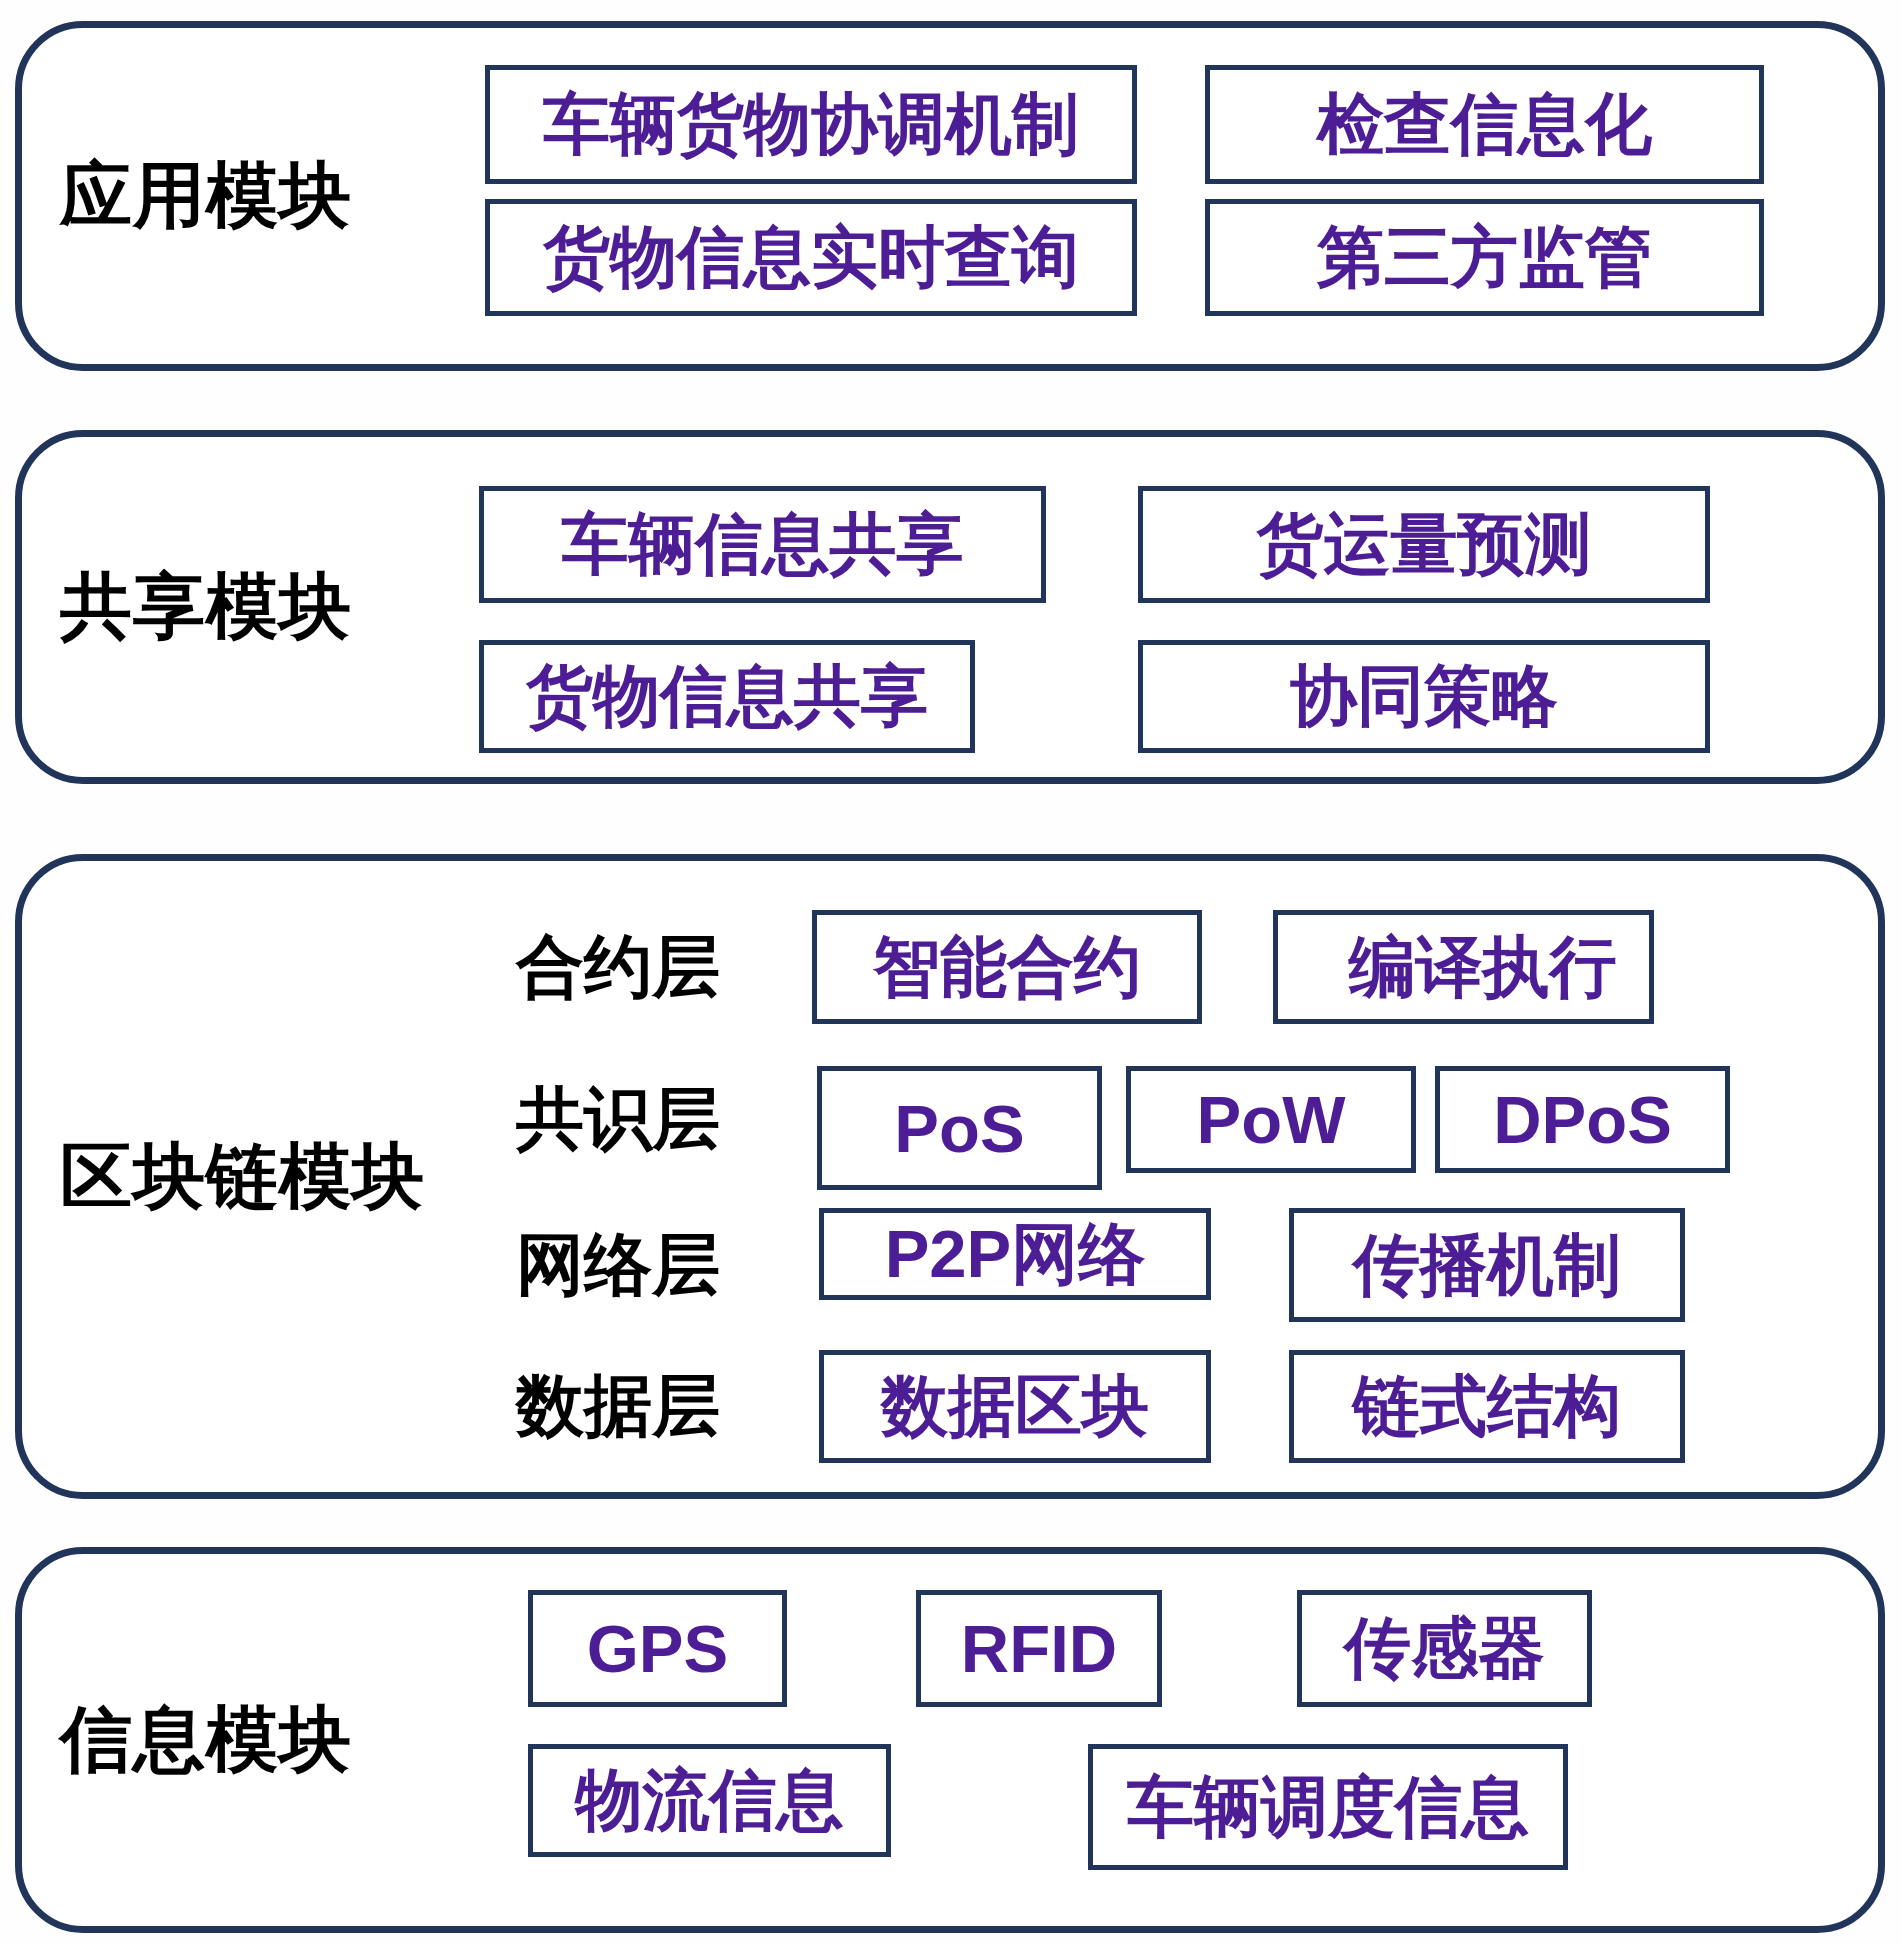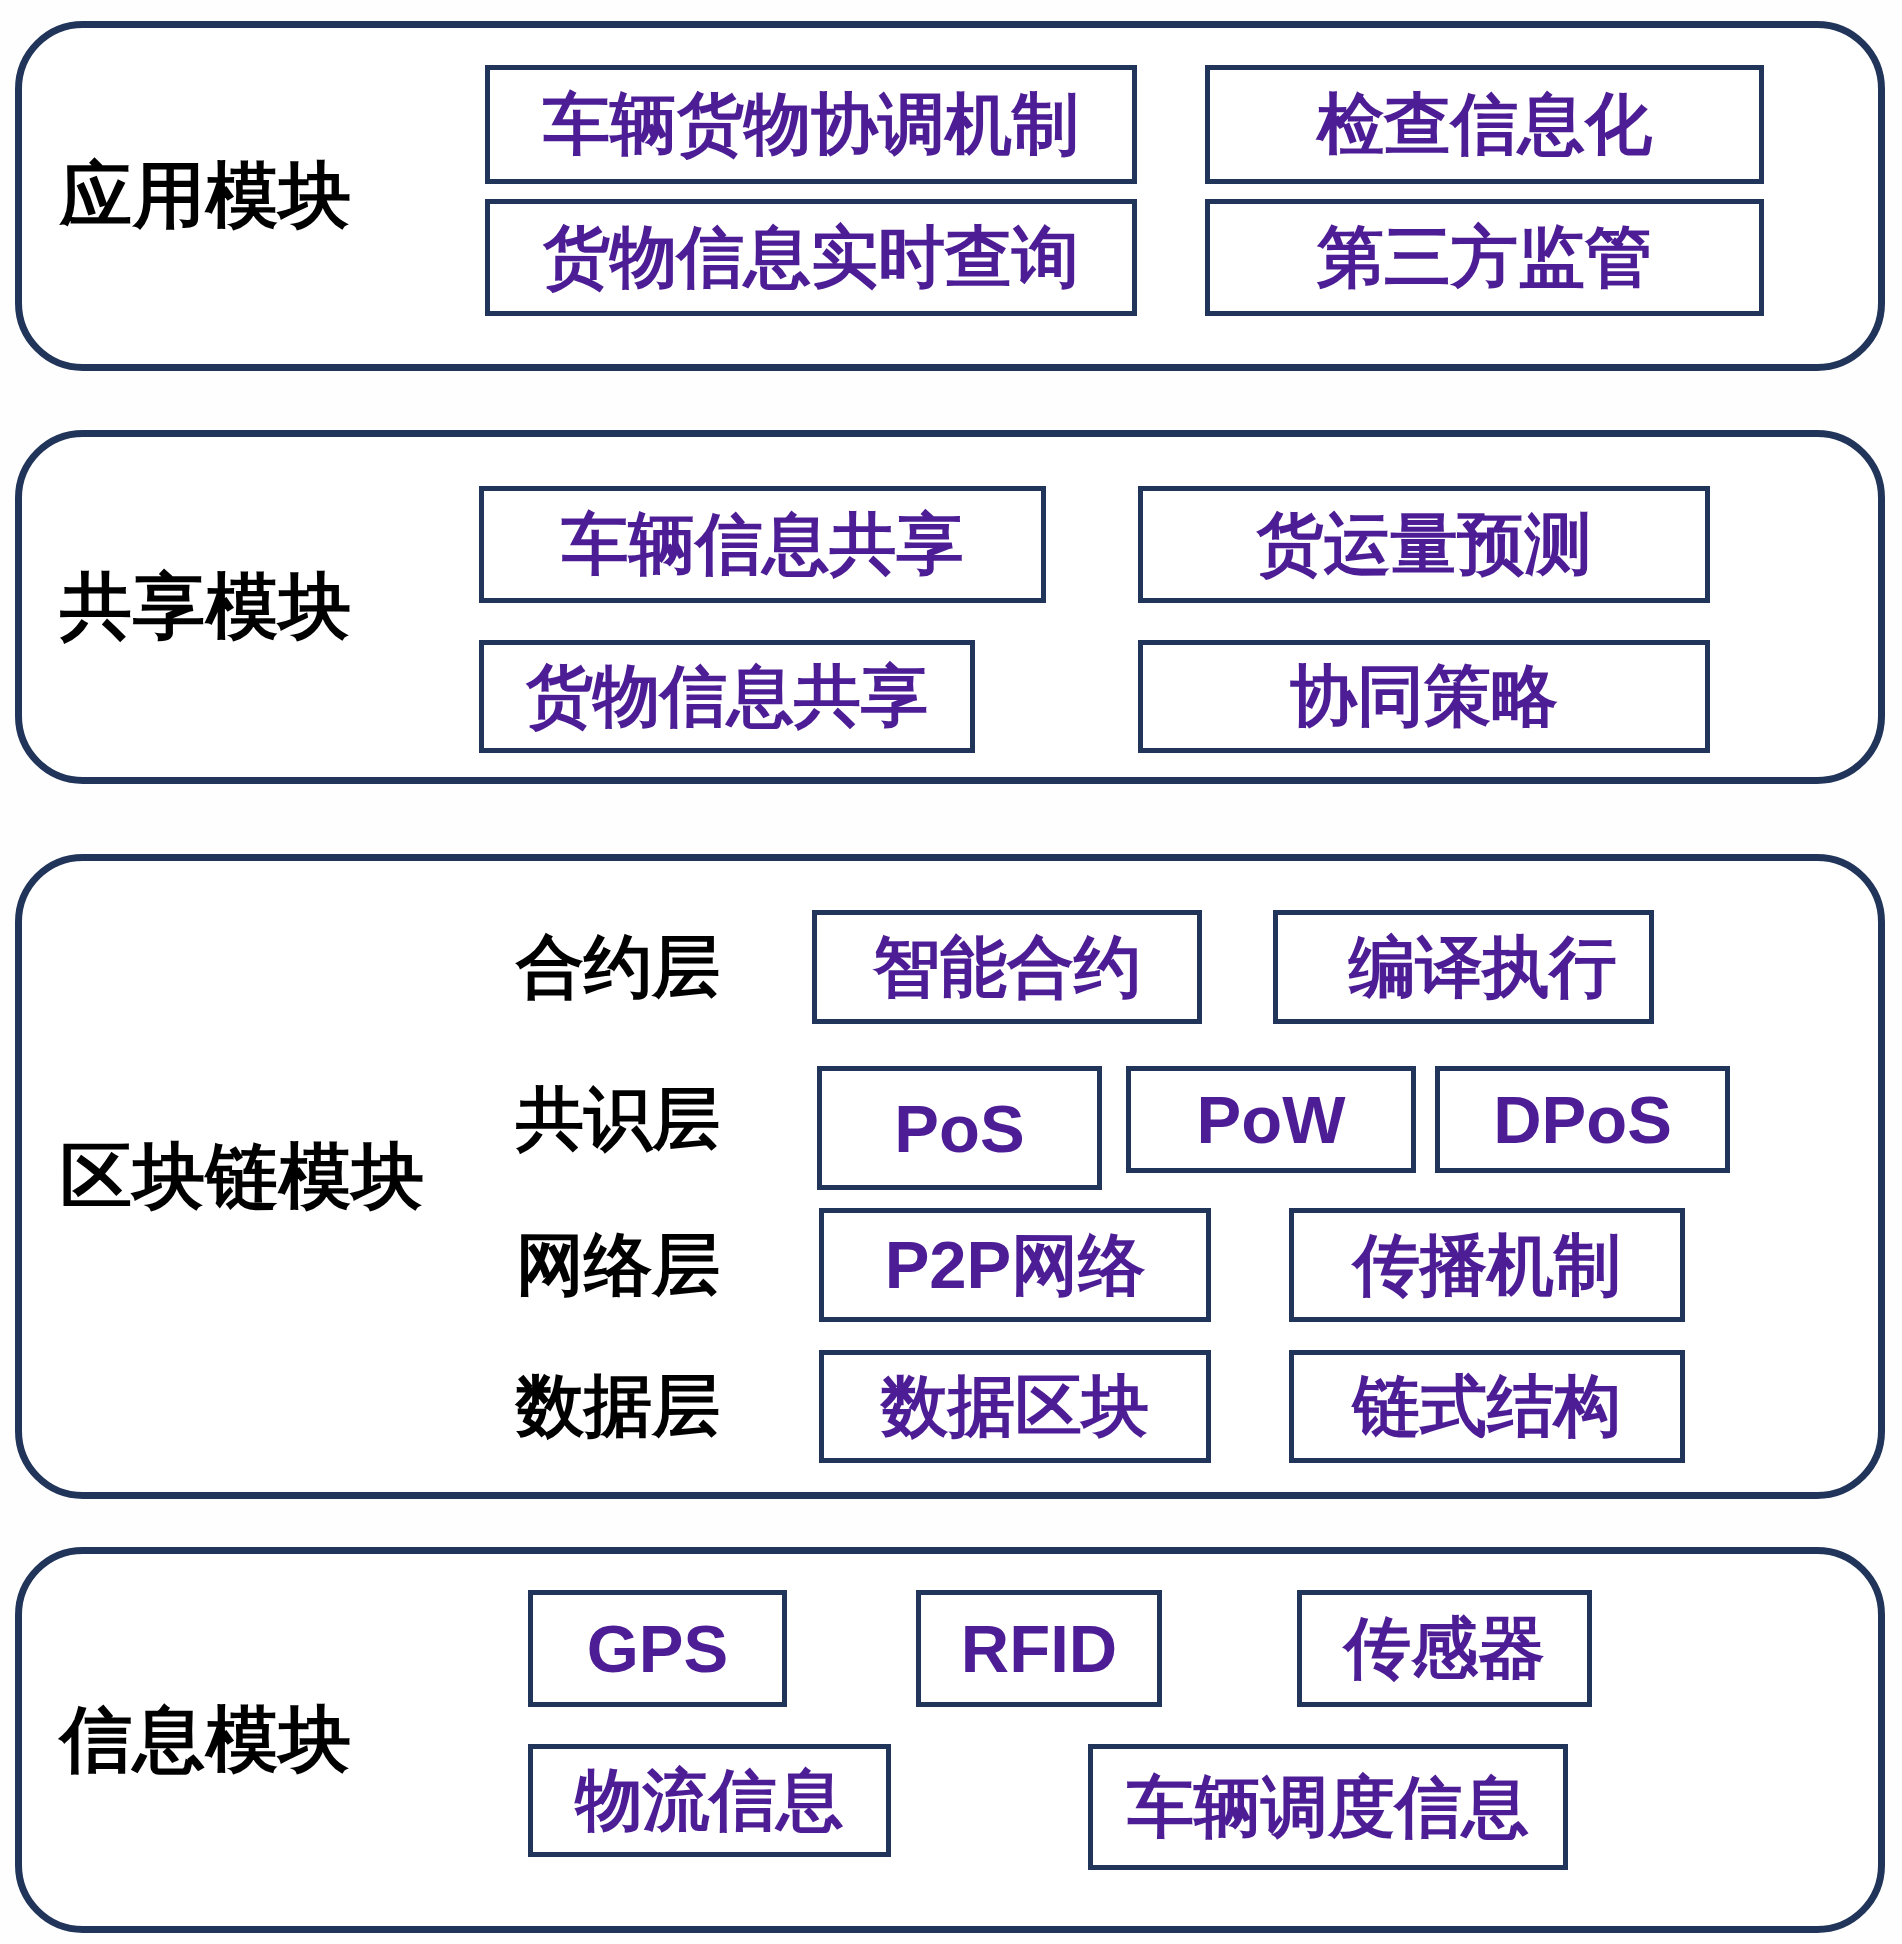--- a/index.html
+++ b/index.html
@@ -85,21 +85,21 @@
     <div class="layer-label" style="left:494px; top:49px; height:114px;">合约层</div>
     <div class="box" style="left:790px; top:49px; width:390px; height:114px;">智能合约</div>
     <div class="box" style="left:1251px; top:49px; width:381px; height:114px;padding-left:38px;">编译执行</div>
 
     <div class="layer-label" style="left:494px; top:205px; height:107px;">共识层</div>
     <div class="box" style="left:795px; top:205px; width:285px; height:124px;">PoS</div>
     <div class="box" style="left:1104px; top:205px; width:290px; height:107px;">PoW</div>
     <div class="box" style="left:1413px; top:205px; width:295px; height:107px;">DPoS</div>
 
     <div class="layer-label" style="left:494px; top:347px; height:114px;">网络层</div>
-    <div class="box" style="left:797px; top:347px; width:392px; height:114px;">P2P网络</div>
+    <div class="box" style="left:797px; top:347px; width:392px; height:92px;">P2P网络</div>
     <div class="box" style="left:1267px; top:347px; width:396px; height:114px;">传播机制</div>
 
     <div class="layer-label" style="left:494px; top:489px; height:113px;">数据层</div>
     <div class="box" style="left:797px; top:489px; width:392px; height:113px;">数据区块</div>
     <div class="box" style="left:1267px; top:489px; width:396px; height:113px;">链式结构</div>
   </div>
 
   <div class="module" style="left:15px; top:1547px; width:1870px; height:386px;">
     <div class="module-label" style="left:38px;">信息模块</div>
     <div class="box" style="left:506px; top:36px; width:259px; height:117px;">GPS</div>

